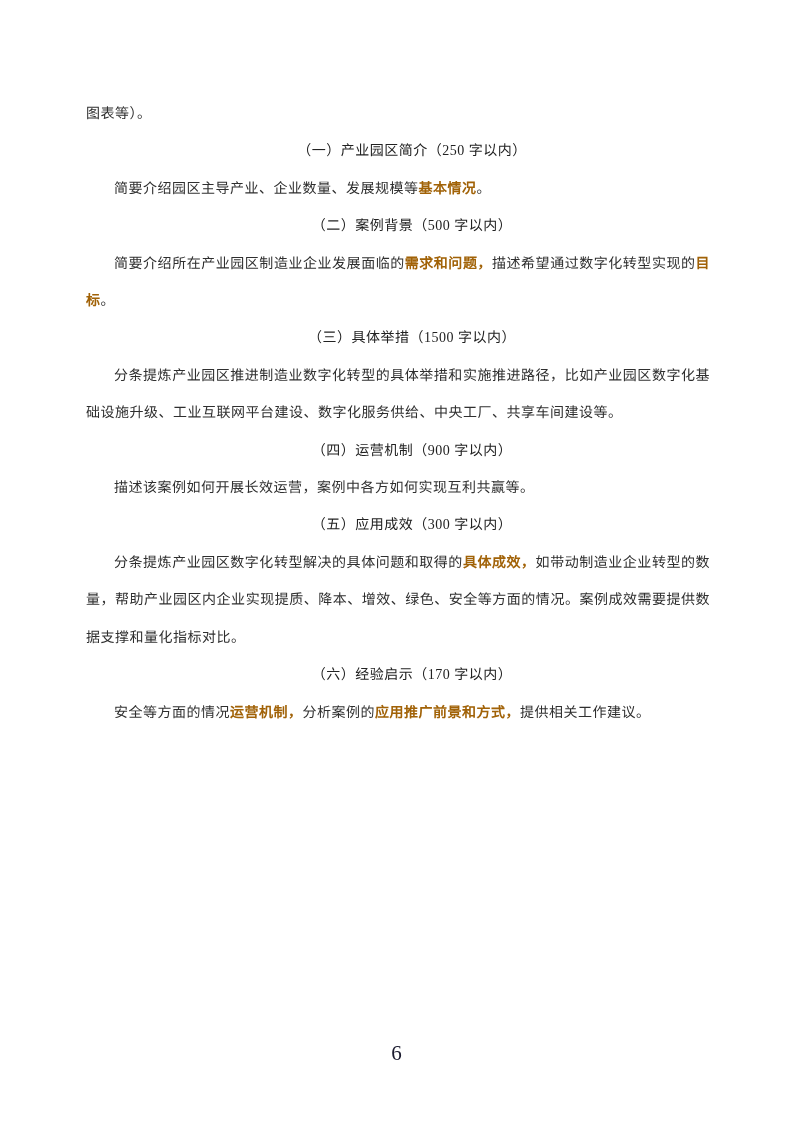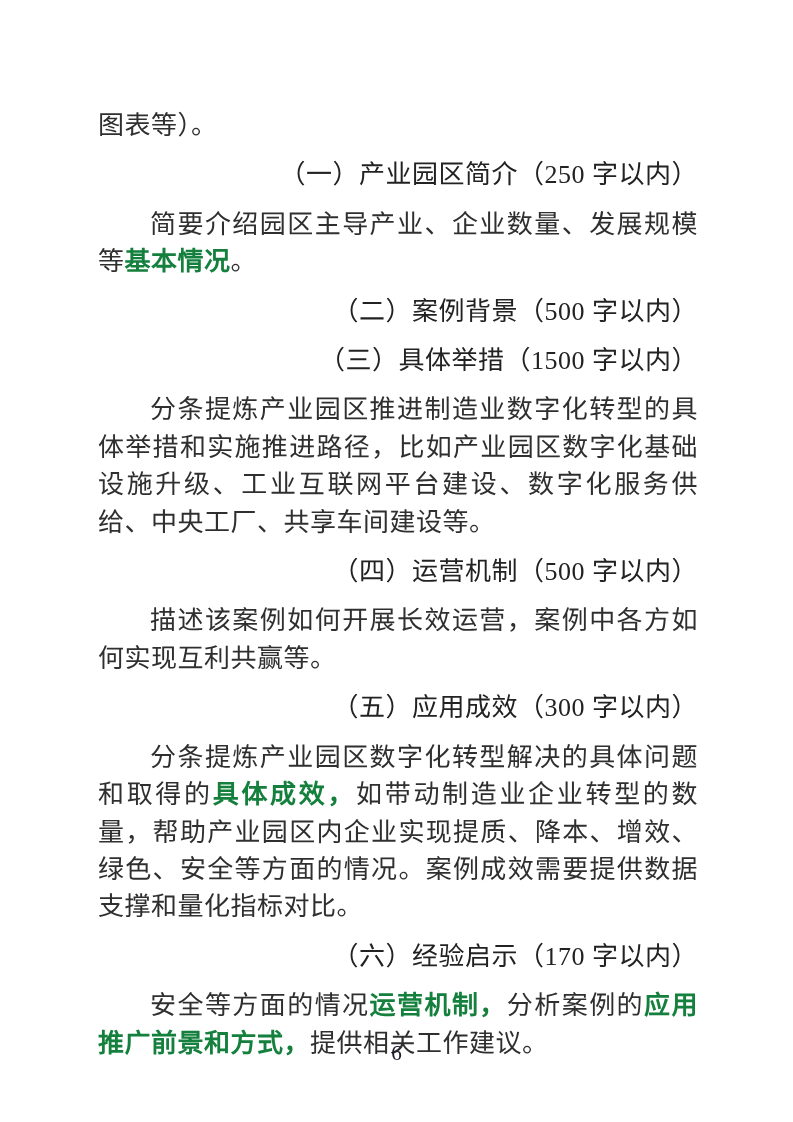--- a/index.html
+++ b/index.html
@@ -25,41 +25,41 @@
     left: 86px;
     top: 95px;
     width: 624px;
     font-size: 21.5px;
     line-height: 37.4px;
     text-align: justify;
     letter-spacing: 0.5px;
   }
   .content p,
   .content h3 {
-    margin: 12px;
+    margin: 0;
     padding: 0;
-    font-size: 26px;
+    font-size: 14px;
     line-height: 37.4px;
     font-weight: 400;
   }
   .para {
     text-indent: 2em;
   }
   .cont {
     text-indent: 0;
   }
   .heading {
     text-indent: 2em;
     font-weight: 700;
     color: #222222;
-    text-align: right;
+    text-align: center;
   }
   .b {
     font-weight: 700;
-    color: #15803d;
+    color: #a16207;
     font-family: Liberation Serif, serif;
   }
   .footer {
     position: absolute;
     top: 1038px;
     left: 0;
     width: 100%;
     text-align: center;
     font-size: 21px;
     line-height: 30px;
@@ -72,25 +72,26 @@
 <div class="page">
 
   <div class="content">
 
     <p class="cont"><span>图表等）。</span></p>
 
     <h3 class="heading">（一）产业园区简介（250 字以内）</h3>
     <p class="para"><span>简要介绍园区主导产业、企业数量、发展规模等</span><span class="b">基本情况</span><span>。</span></p>
 
     <h3 class="heading">（二）案例背景（500 字以内）</h3>
+    <p class="para"><span>简要介绍所在产业园区制造业企业发展面临的</span><span class="b">需求和问题，</span><span>描述希望通过数字化转型实现的</span><span class="b">目标</span><span>。</span></p>
 
     <h3 class="heading">（三）具体举措（1500 字以内）</h3>
     <p class="para"><span>分条提炼产业园区推进制造业数字化转型的具体举措和实施推进路径，比如产业园区数字化基础设施升级、工业互联网平台建设、数字化服务供给、中央工厂、共享车间建设等。</span></p>
 
-    <h3 class="heading">（四）运营机制（500 字以内）</h3>
+    <h3 class="heading">（四）运营机制（900 字以内）</h3>
     <p class="para"><span>描述该案例如何开展长效运营，案例中各方如何实现互利共赢等。</span></p>
 
     <h3 class="heading">（五）应用成效（300 字以内）</h3>
     <p class="para"><span>分条提炼产业园区数字化转型解决的具体问题和取得的</span><span class="b">具体成效，</span><span>如带动制造业企业转型的数量，帮助产业园区内企业实现提质、降本、增效、绿色、安全等方面的情况。案例成效需要提供数据支撑和量化指标对比。</span></p>
 
     <h3 class="heading">（六）经验启示（170 字以内）</h3>
     <p class="para"><span>安全等方面的情况</span><span class="b">运营机制，</span><span>分析案例的</span><span class="b">应用推广前景和方式，</span><span>提供相关工作建议。</span></p>
 
   </div>
 

